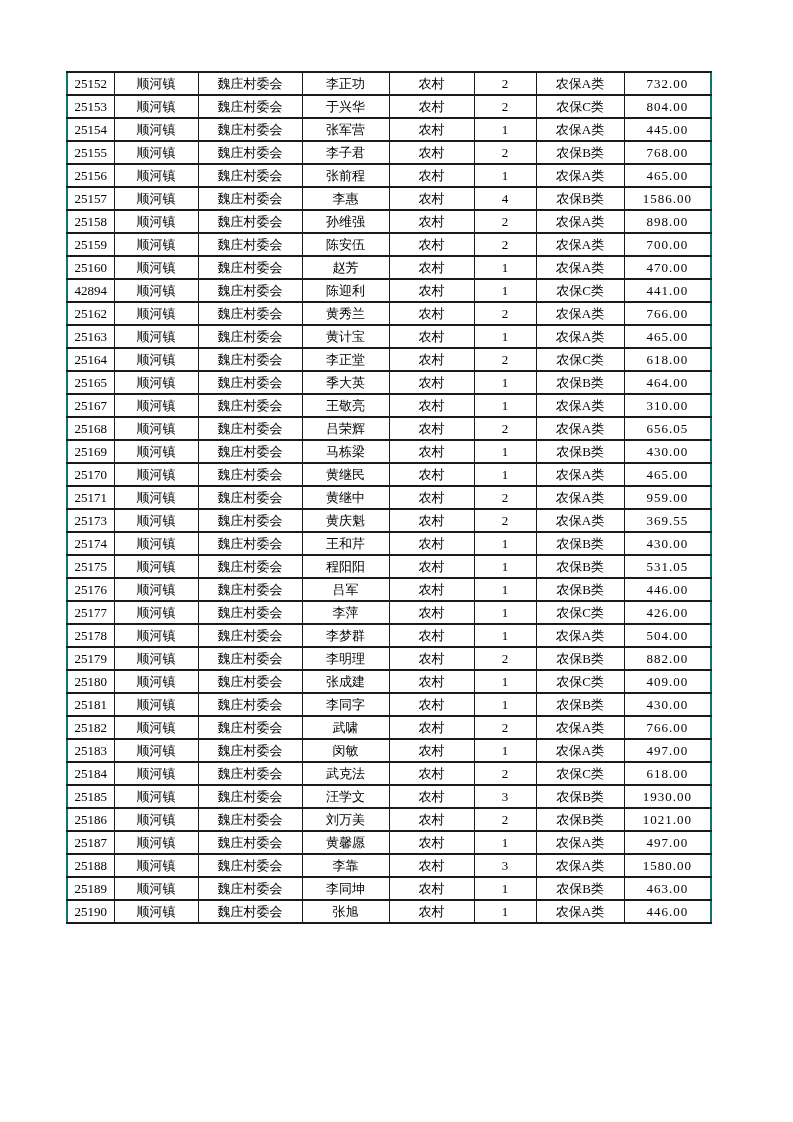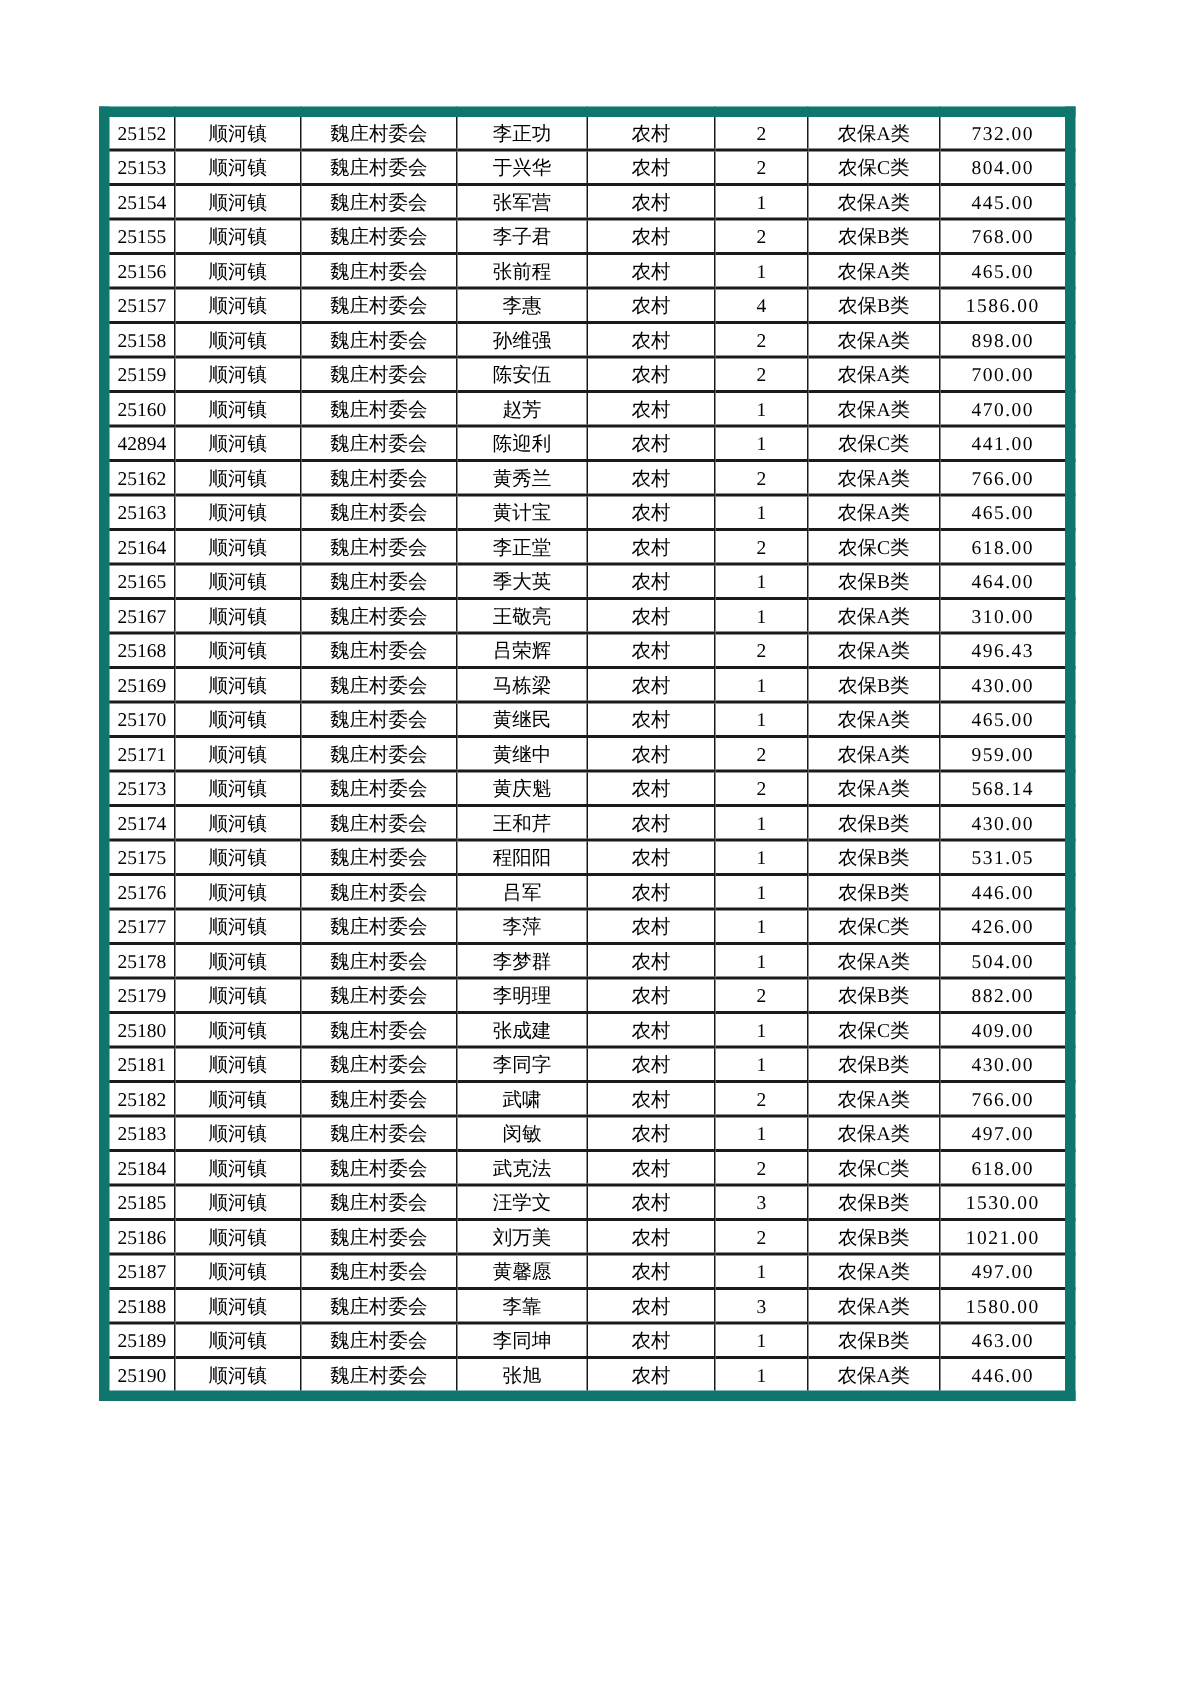--- a/index.html
+++ b/index.html
@@ -21,21 +21,21 @@
     height: 1122px;
     background: #ffffff;
   }
   table.roster {
     position: absolute;
     left: 66px;
     top: 71px;
     width: 644px;
     border-collapse: collapse;
     table-layout: fixed;
-    border: 7px solid #0f766e;
+    border: 2px solid #0f766e;
   }
   table.roster td {
     border-left: 1px solid #1a1a1a;
     border-right: 1px solid #1a1a1a;
     border-top: 2px solid #1a1a1a;
     border-bottom: 2px solid #1a1a1a;
     height: 21px;
     padding: 0;
     text-align: center;
     vertical-align: middle;
@@ -214,21 +214,21 @@
     <td class="c-amount">310.00</td>
   </tr>
         <tr>
     <td class="c-serial">25168</td>
     <td class="c-town">顺河镇</td>
     <td class="c-village">魏庄村委会</td>
     <td class="c-name">吕荣辉</td>
     <td class="c-res">农村</td>
     <td class="c-count">2</td>
     <td class="c-class">农保A类</td>
-    <td class="c-amount">496.43</td>
+    <td class="c-amount">656.05</td>
   </tr>
         <tr>
     <td class="c-serial">25169</td>
     <td class="c-town">顺河镇</td>
     <td class="c-village">魏庄村委会</td>
     <td class="c-name">马栋梁</td>
     <td class="c-res">农村</td>
     <td class="c-count">1</td>
     <td class="c-class">农保B类</td>
     <td class="c-amount">430.00</td>
@@ -254,21 +254,21 @@
     <td class="c-amount">959.00</td>
   </tr>
         <tr>
     <td class="c-serial">25173</td>
     <td class="c-town">顺河镇</td>
     <td class="c-village">魏庄村委会</td>
     <td class="c-name">黄庆魁</td>
     <td class="c-res">农村</td>
     <td class="c-count">2</td>
     <td class="c-class">农保A类</td>
-    <td class="c-amount">568.14</td>
+    <td class="c-amount">369.55</td>
   </tr>
         <tr>
     <td class="c-serial">25174</td>
     <td class="c-town">顺河镇</td>
     <td class="c-village">魏庄村委会</td>
     <td class="c-name">王和芹</td>
     <td class="c-res">农村</td>
     <td class="c-count">1</td>
     <td class="c-class">农保B类</td>
     <td class="c-amount">430.00</td>
@@ -374,21 +374,21 @@
     <td class="c-amount">618.00</td>
   </tr>
         <tr>
     <td class="c-serial">25185</td>
     <td class="c-town">顺河镇</td>
     <td class="c-village">魏庄村委会</td>
     <td class="c-name">汪学文</td>
     <td class="c-res">农村</td>
     <td class="c-count">3</td>
     <td class="c-class">农保B类</td>
-    <td class="c-amount">1530.00</td>
+    <td class="c-amount">1930.00</td>
   </tr>
         <tr>
     <td class="c-serial">25186</td>
     <td class="c-town">顺河镇</td>
     <td class="c-village">魏庄村委会</td>
     <td class="c-name">刘万美</td>
     <td class="c-res">农村</td>
     <td class="c-count">2</td>
     <td class="c-class">农保B类</td>
     <td class="c-amount">1021.00</td>

